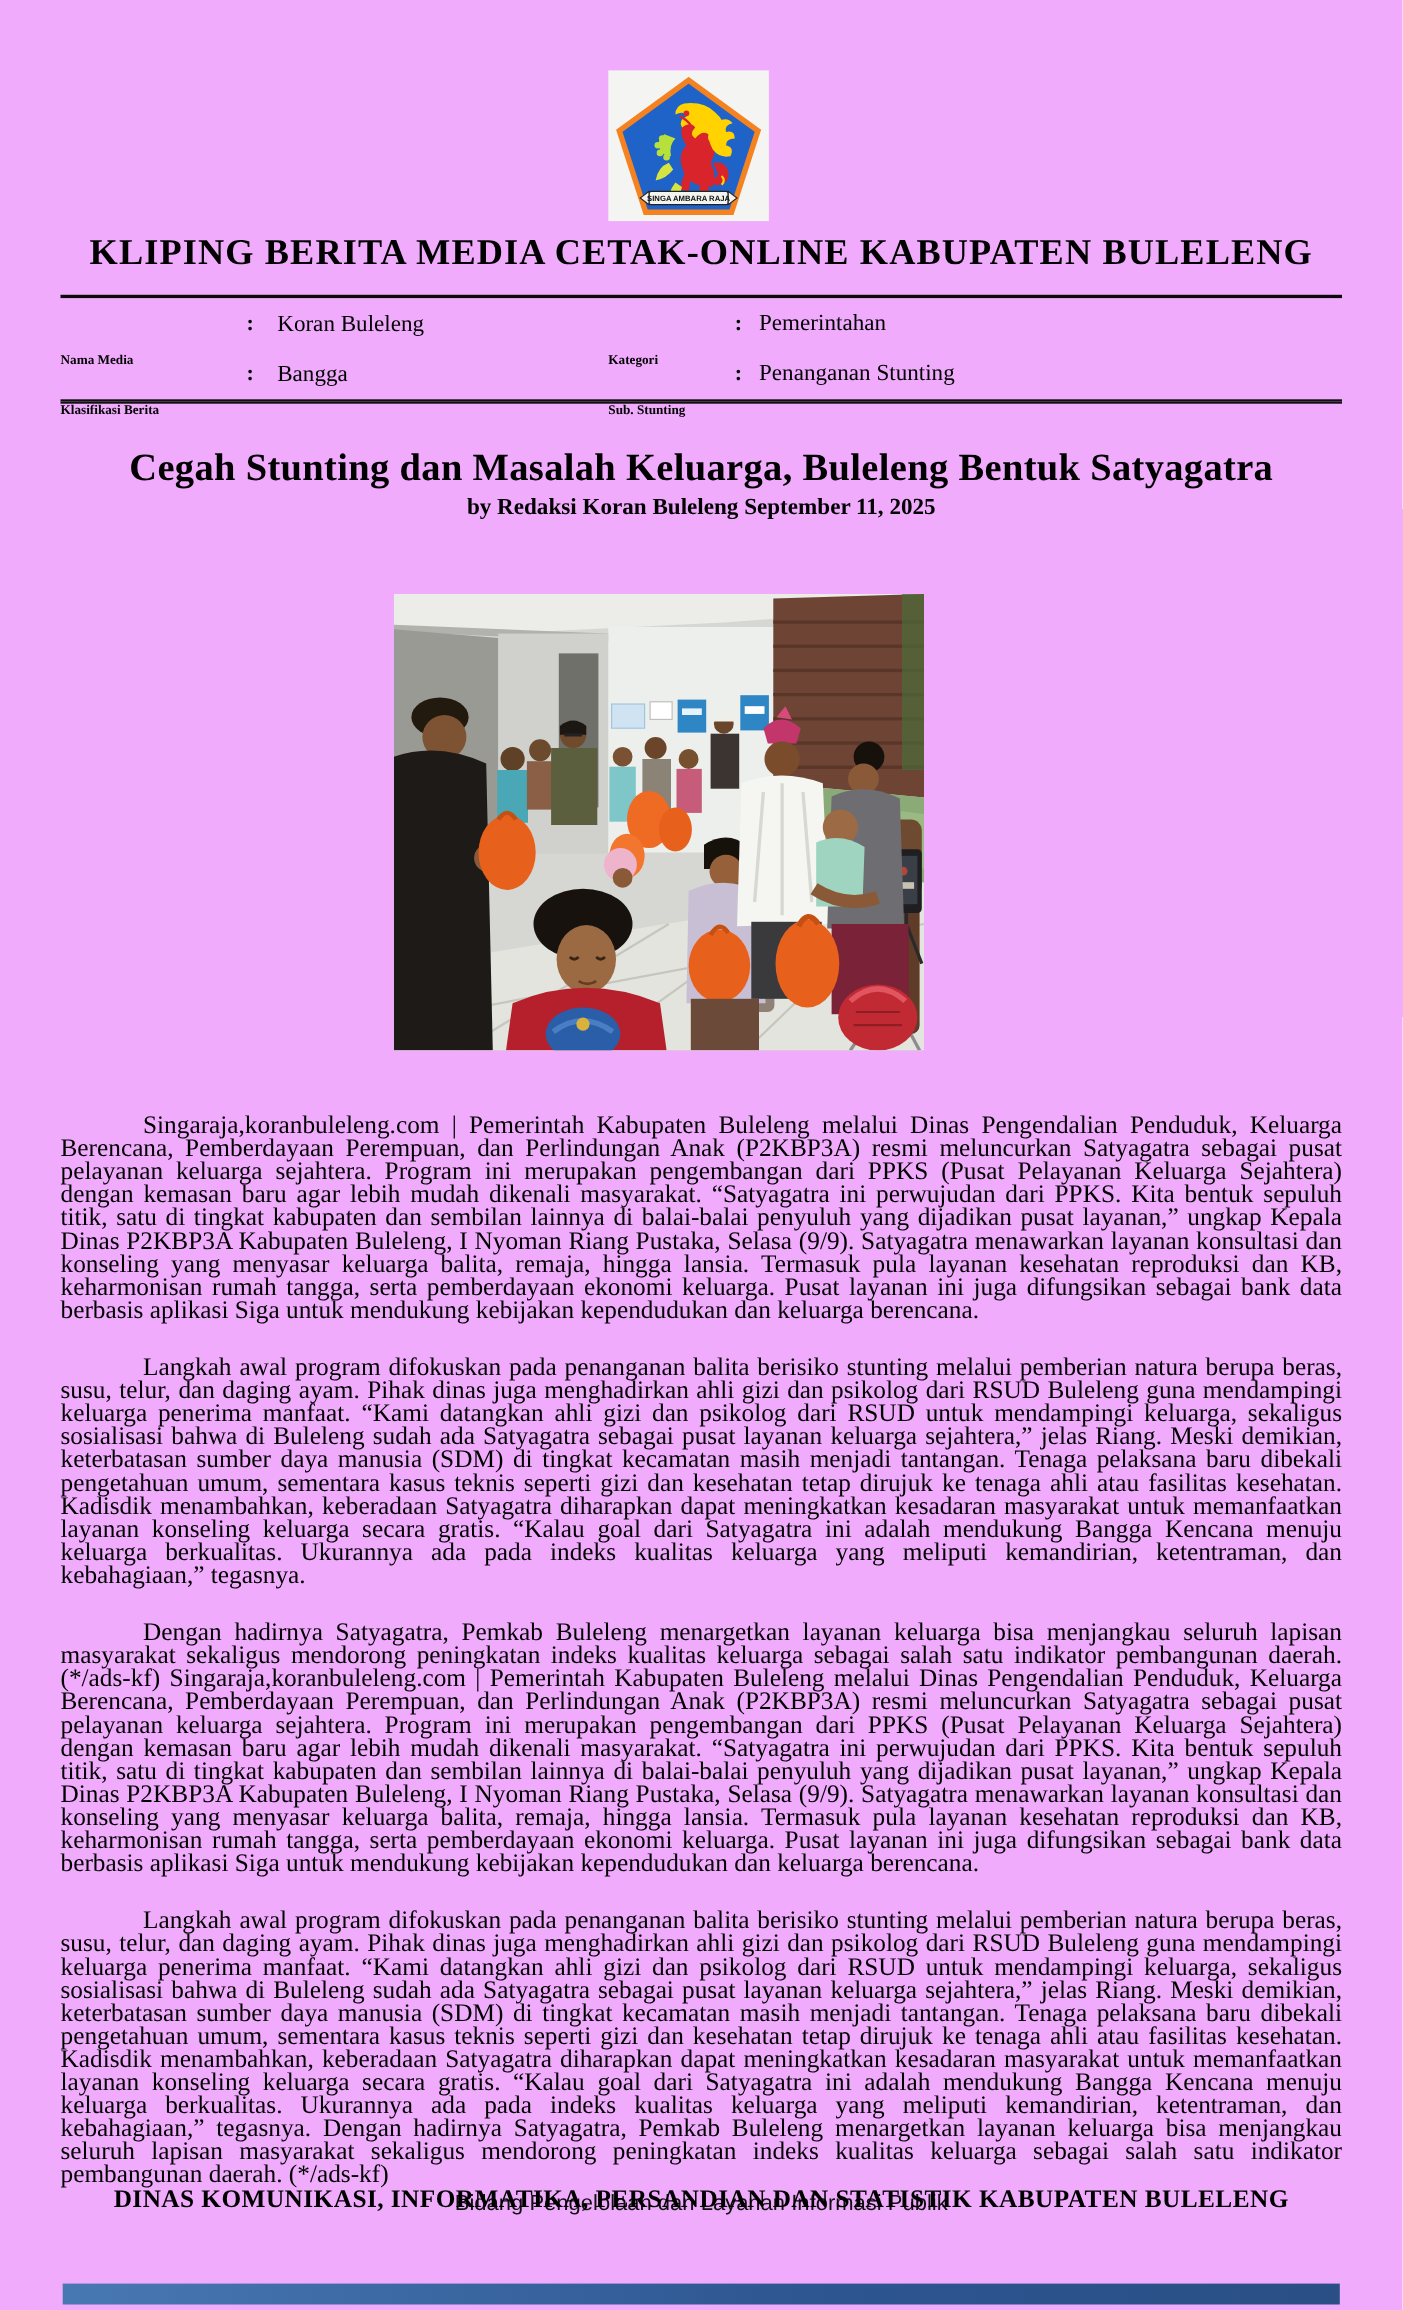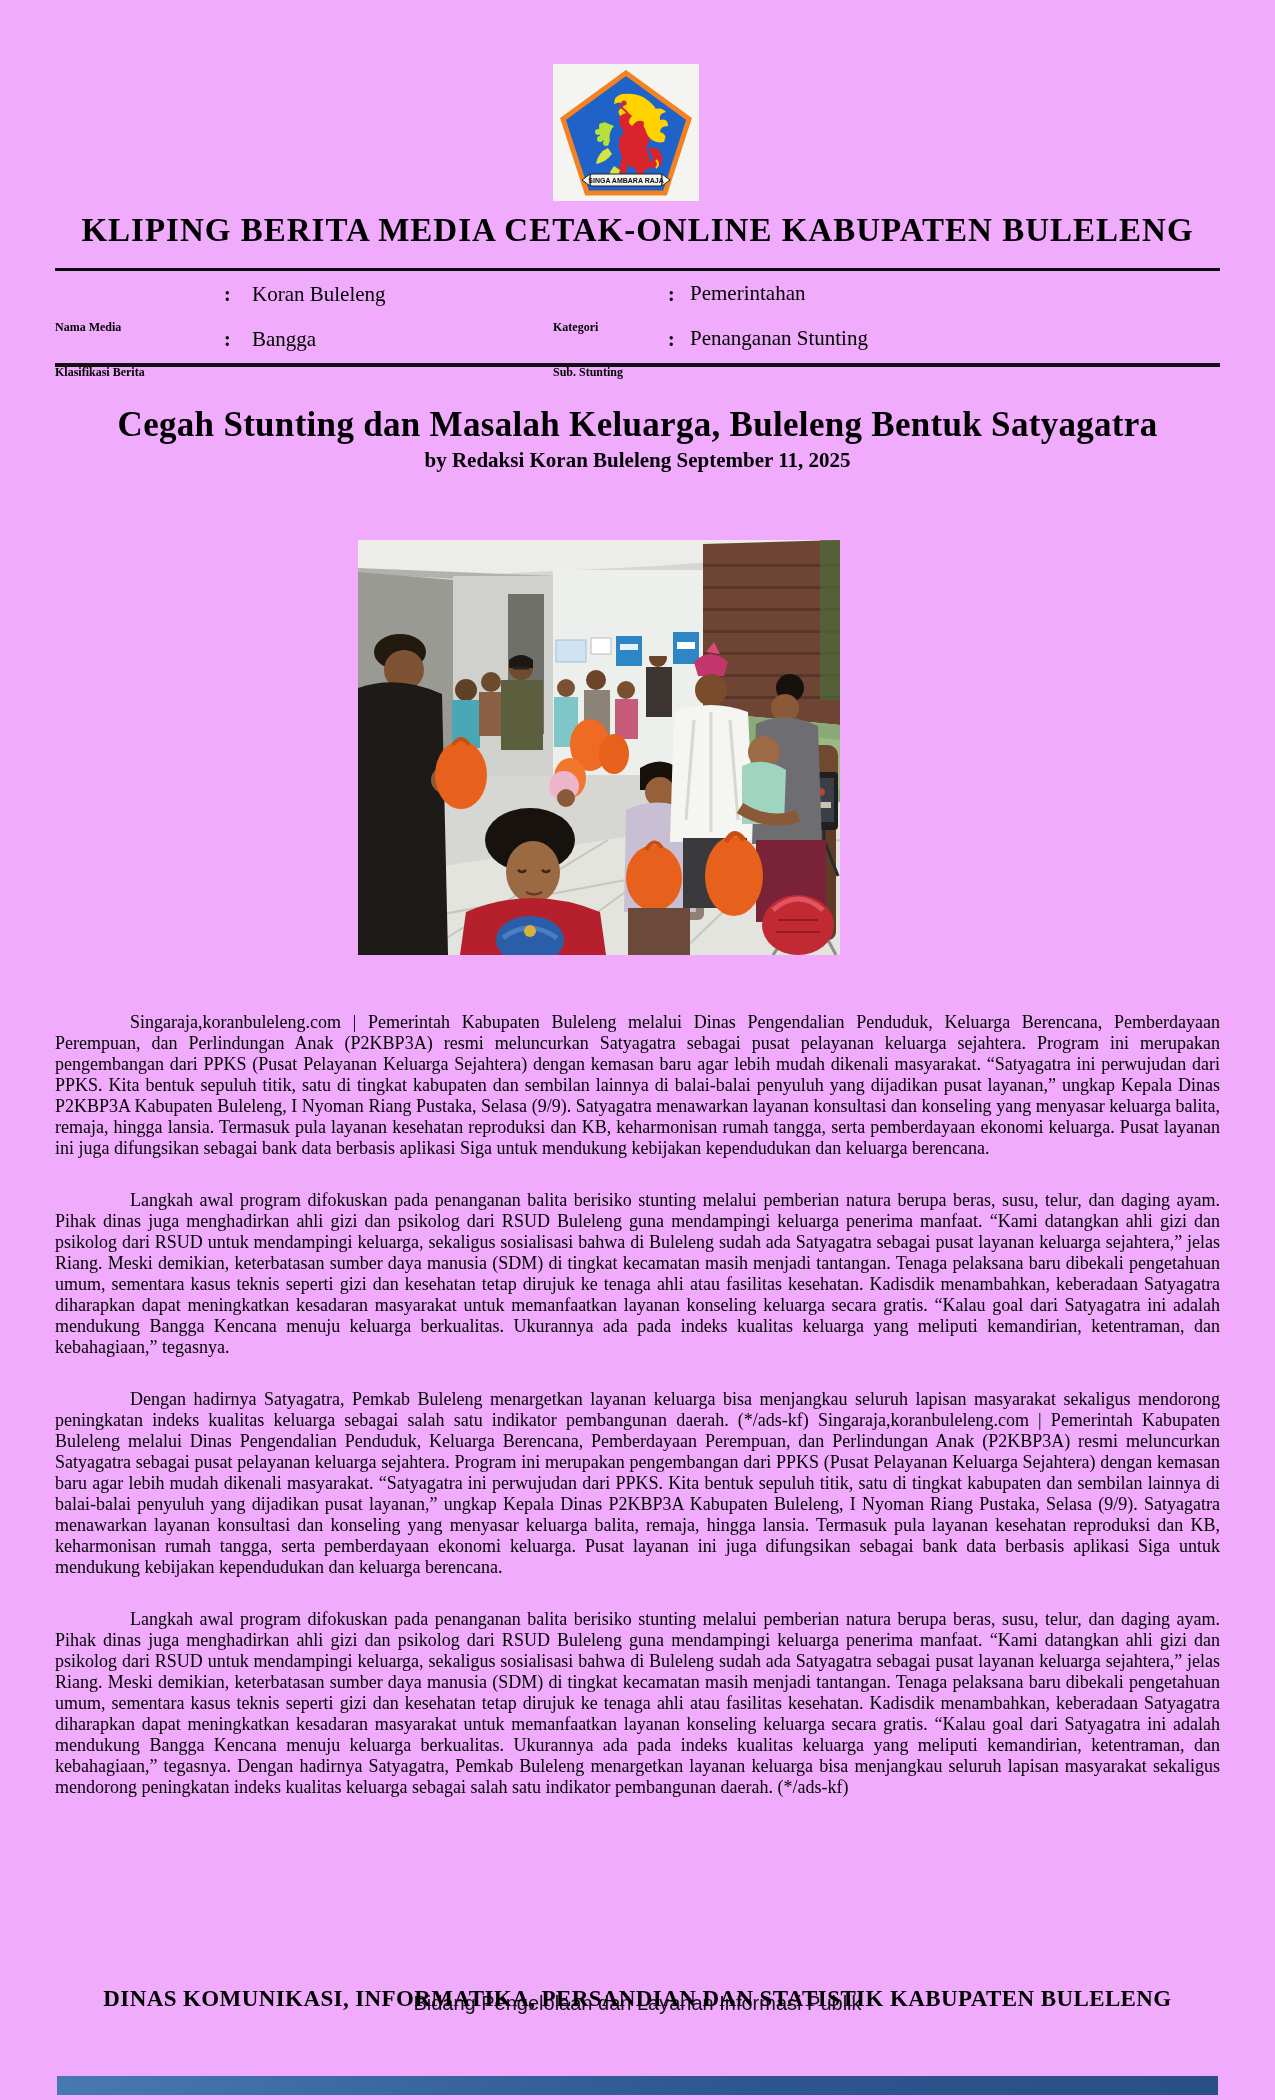--- a/index.html
+++ b/index.html
@@ -34,21 +34,21 @@
     position:absolute; top:448px; left:0; width:100%;
     text-align:center; font-size:21px; font-weight:700;
   }
   .photo {
     position:absolute; left:358px; top:540px; width:482px; height:415px;
     background:#cfcfcb; overflow:hidden;
   }
   .photo svg { display:block; }
   .article-body {
     position:absolute; left:55px; top:1012px; width:1165px;
-    font-size:18px; line-height:21px; text-align:justify;
+    font-size:23px; line-height:21px; text-align:justify;
   }
   .article-body p { text-indent:75px; margin:0 0 31px 0; }
   .source-url {
     position:absolute; left:55px; top:1905px; font-size:14.5px; font-weight:700;
     color:#000; text-decoration:none; letter-spacing:0.2px;
   }
   .footer-line1 {
     position:absolute; top:1956px; left:0; width:100%; text-align:center;
     font-family:"Liberation Sans", sans-serif; font-size:20px; font-weight:400; color:#101010;margin-top:36px;
   }

